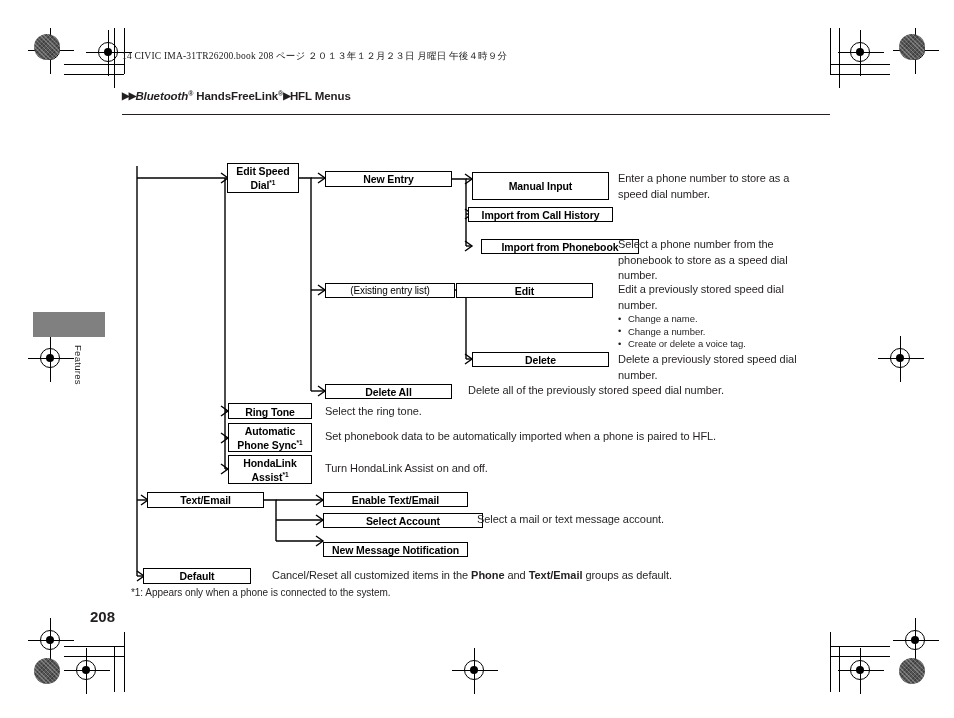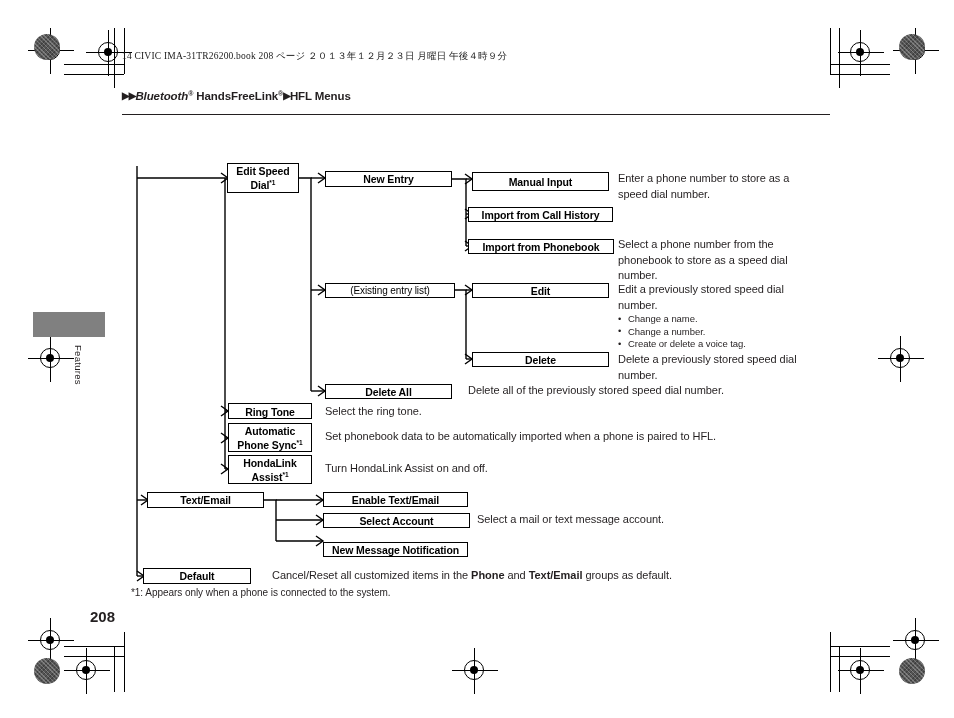--- a/index.html
+++ b/index.html
@@ -398,37 +398,37 @@
     </svg>
 
     <div class="node" style="left:227px; top:163px; width:72px; height:30px;">
       <span class="nd-txt"><span>Edit Speed Dial</span><sup>*1</sup></span>
     </div>
 
     <div class="node" style="left:325px; top:171px; width:127px; height:16px;">
       <span class="nd-txt">New Entry</span>
     </div>
 
-    <div class="node" style="left:472px; top:172px; width:137px; height:19px;">
+    <div class="node" style="left:472px; top:172px; width:137px; height:28px;">
       <span class="nd-txt">Manual Input</span>
     </div>
 
     <div class="node" style="left:468px; top:207px; width:145px; height:15px;">
       <span class="nd-txt">Import from Call History</span>
     </div>
 
-    <div class="node" style="left:468px; top:239px; width:146px; height:15px;align-items:flex-end;">
+    <div class="node" style="left:481px; top:239px; width:158px; height:15px;align-items:flex-end;">
       <span class="nd-txt">Import from Phonebook</span>
     </div>
 
     <div class="node plain" style="left:325px; top:283px; width:130px; height:15px;">
       <span class="nd-txt">(Existing entry list)</span>
     </div>
 
-    <div class="node" style="left:472px; top:283px; width:137px; height:15px;">
+    <div class="node" style="left:456px; top:283px; width:137px; height:15px;">
       <span class="nd-txt">Edit</span>
     </div>
 
     <div class="node" style="left:472px; top:352px; width:137px; height:15px;">
       <span class="nd-txt">Delete</span>
     </div>
 
     <div class="node" style="left:325px; top:384px; width:127px; height:15px;">
       <span class="nd-txt">Delete All</span>
     </div>
@@ -446,21 +446,21 @@
     </div>
 
     <div class="node" style="left:147px; top:492px; width:117px; height:16px;">
       <span class="nd-txt">Text/Email</span>
     </div>
 
     <div class="node" style="left:323px; top:492px; width:145px; height:15px;">
       <span class="nd-txt">Enable Text/Email</span>
     </div>
 
-    <div class="node" style="left:323px; top:513px; width:147px; height:15px;">
+    <div class="node" style="left:323px; top:513px; width:160px; height:15px;">
       <span class="nd-txt">Select Account</span>
     </div>
 
     <div class="node" style="left:323px; top:534px; width:145px; height:15px;margin-top:8px;">
       <span class="nd-txt">New Message Notification</span>
     </div>
 
     <div class="node" style="left:143px; top:568px; width:108px; height:16px;">
       <span class="nd-txt">Default</span>
     </div>

